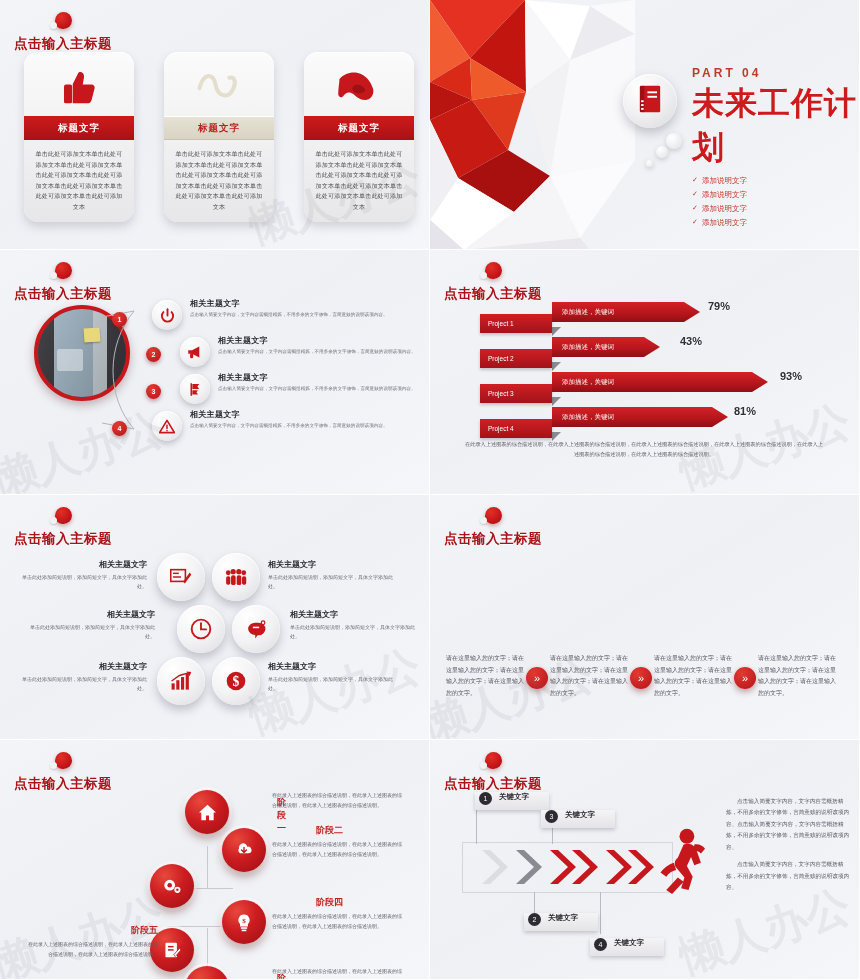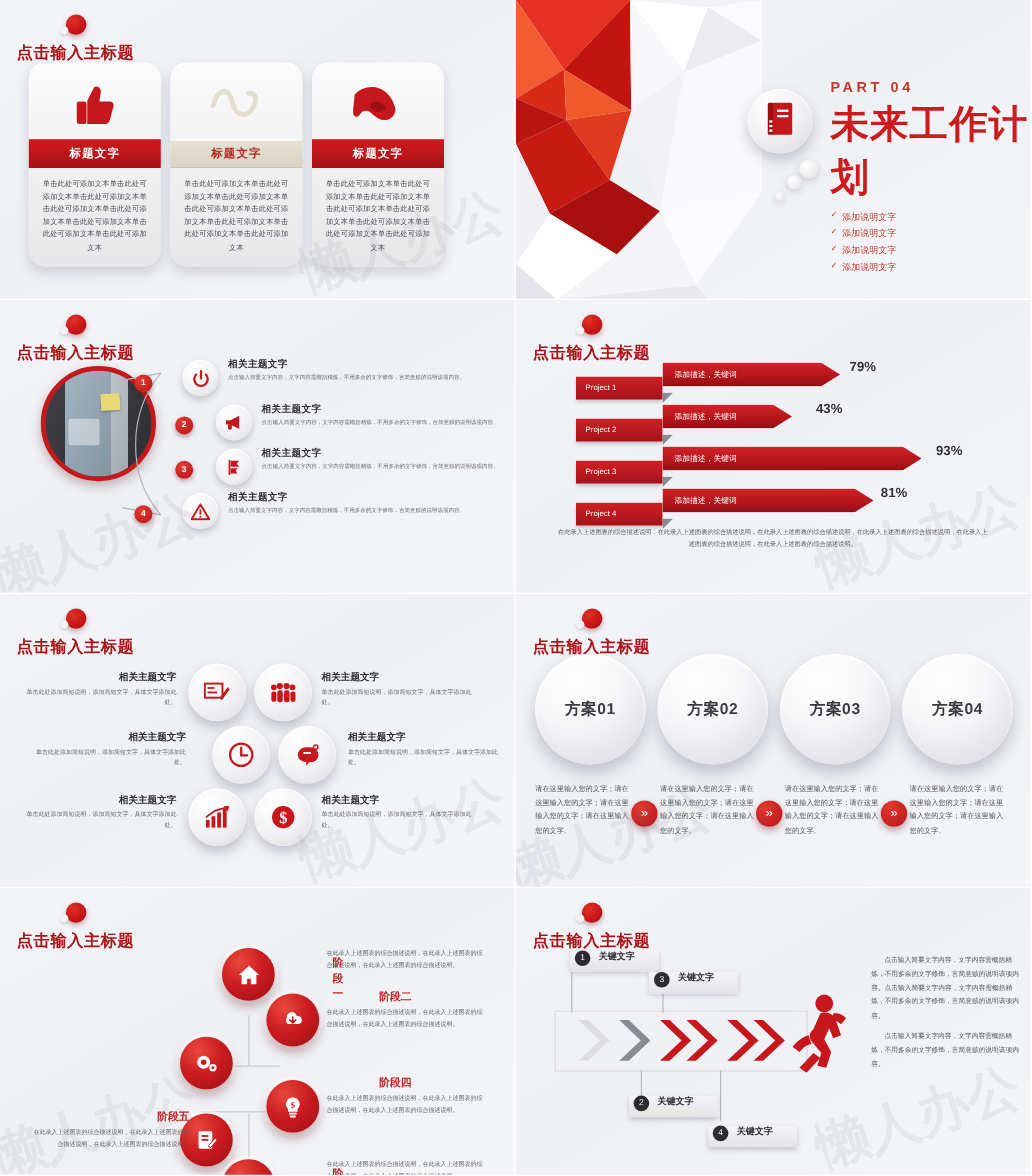--- a/index.html
+++ b/index.html
@@ -40,21 +40,21 @@
   
   .wm {
     position: absolute; right: 6px; bottom: 18px;
     font-size: 44px; color: rgba(120,120,130,.10);
     font-family: "Liberation Serif", serif; font-weight: bold;
     transform: rotate(-18deg); white-space: nowrap; pointer-events: none;
   }
   .wm.left { left: -10px; right: auto; bottom: 10px; }
 
   
-  .cards { position:absolute; left:24px; top:52px; display:flex; gap:8px; }
+  .cards { position:absolute; left:24px; top:52px; display:flex; gap:30px; }
   .card {
     width:110px; height:170px; border-radius:14px;
     background: linear-gradient(180deg,#fbfbfc 0%,#f2f2f3 45%,#e7e7e9 100%);
     box-shadow: 0 5px 10px rgba(90,90,110,.22), inset 0 1px 0 #fff;
     display:flex; flex-direction:column; align-items:center;
   }
   .card-ico { height:58px; display:flex; align-items:center; justify-content:center; margin-top:6px;}
   .card-band {
     width:100%; height:24px; display:flex; align-items:center; justify-content:center;
     font-size:9.5px; font-weight:bold; letter-spacing:1px;
@@ -516,26 +516,20 @@
     </div>
     <div class="wm">懒人办公</div>
   </div>
 
   <div class="slide">
     <div class="hdr">
       <span class="hdr-dot"></span>
       <span class="hdr-title">点击输入主标题</span>
     </div>
 
-    <div class="s6-row">
-      <div class="disc">方案01</div>
-      <div class="disc">方案02</div>
-      <div class="disc">方案03</div>
-      <div class="disc">方案04</div>
-    </div>
 
     <div class="s6-cols">
       <div class="s6-col">请在这里输入您的文字；请在这里输入您的文字；请在这里输入您的文字；请在这里输入您的文字。</div>
       <div class="s6-arrow">»</div>
       <div class="s6-col">请在这里输入您的文字；请在这里输入您的文字；请在这里输入您的文字；请在这里输入您的文字。</div>
       <div class="s6-arrow">»</div>
       <div class="s6-col">请在这里输入您的文字；请在这里输入您的文字；请在这里输入您的文字；请在这里输入您的文字。</div>
       <div class="s6-arrow">»</div>
       <div class="s6-col">请在这里输入您的文字；请在这里输入您的文字；请在这里输入您的文字；请在这里输入您的文字。</div>
     </div>

